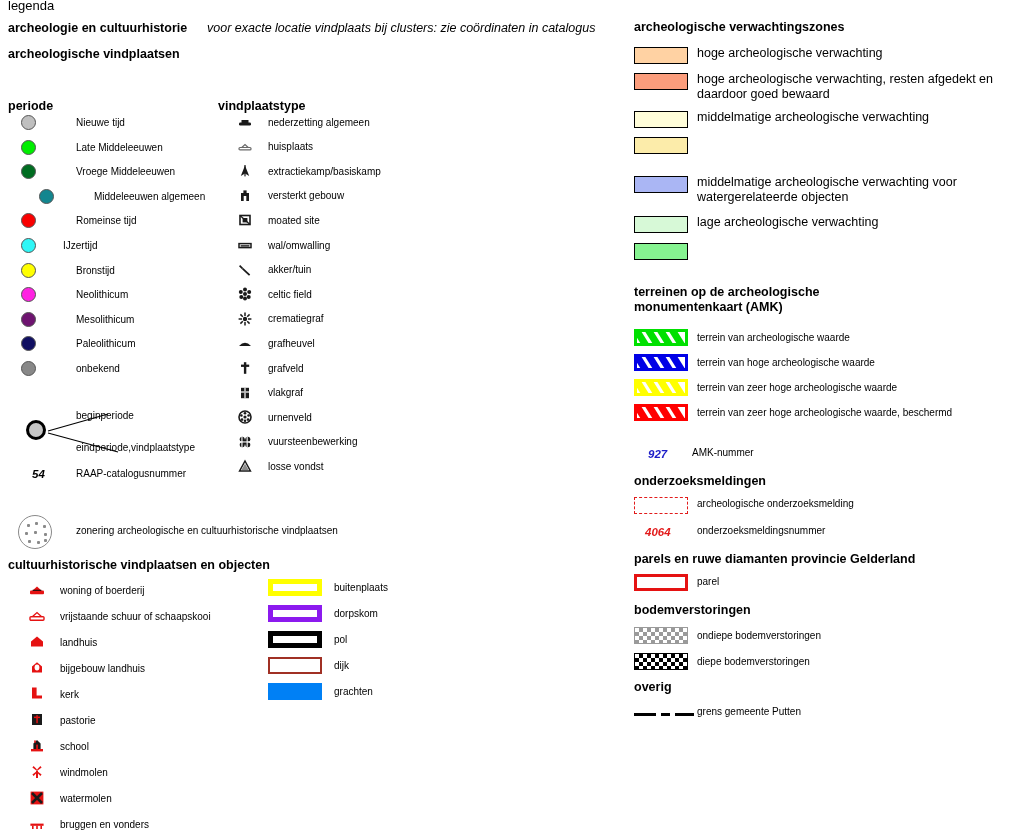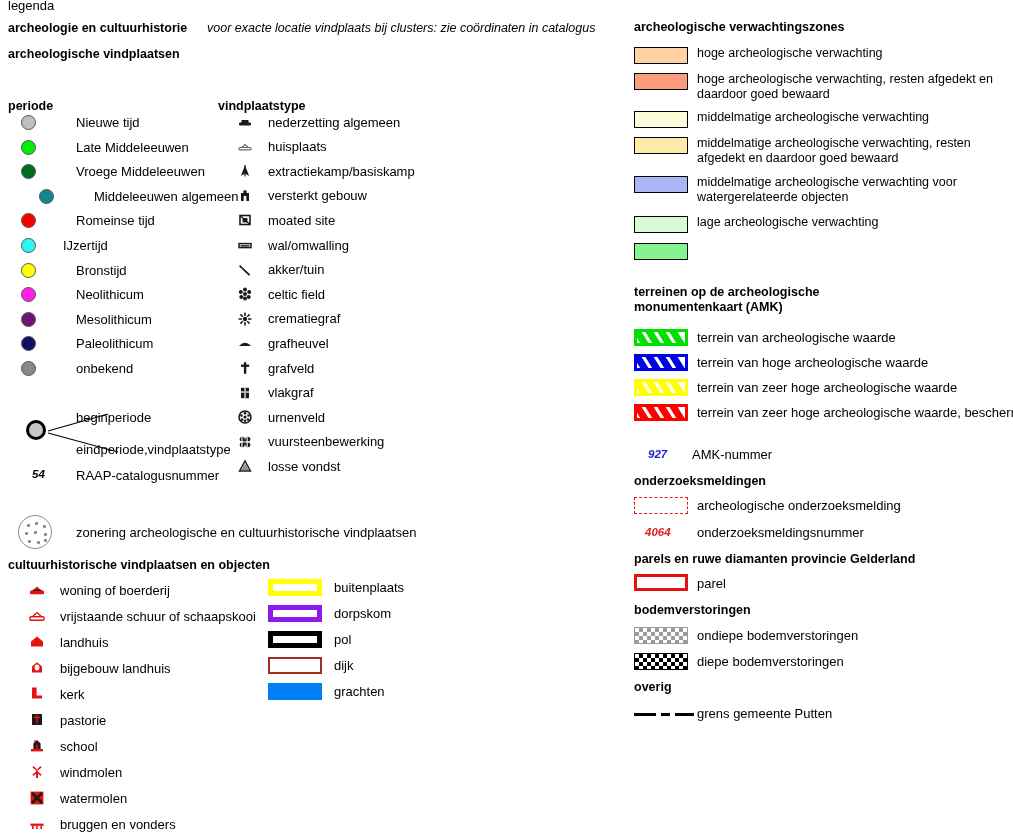--- a/index.html
+++ b/index.html
@@ -6,21 +6,21 @@
   body{
     width:1013px;height:838px;background:#ffffff;
     font-family:"Liberation Sans","DejaVu Sans",sans-serif;
     color:#000;position:relative;overflow:hidden;
     -webkit-font-smoothing:none;
   }
   .abs{position:absolute;}
   .ttl{font-size:13px;}
   .bold{font-weight:bold;font-size:12.5px;}
   .ital{font-style:italic;font-size:12.5px;}
-  .lbl{font-size:13px;white-space:nowrap;}
+  .lbl{font-size:10px;white-space:nowrap;}
   .lbl2{font-size:12.5px;line-height:14.5px;}
   .hdr{font-weight:bold;font-size:12.5px;white-space:nowrap;}
 
   
   .row{position:absolute;display:flex;align-items:center;}
   .sym{width:36px;display:flex;align-items:center;justify-content:center;flex:0 0 36px;}
 
   
   .dot{width:15px;height:15px;border-radius:50%;border:1px solid #555;box-sizing:border-box;}
 
@@ -496,21 +496,20 @@
     <div class="row" style="left:634px;top:110px;align-items:flex-start;">
       <div style="width:63px;flex:0 0 63px;padding-top:1px;">
         <div class="sw" style="background:#fffdd9;"></div>
       </div>
       <div class="lbl2" style="max-width:330px;">middelmatige archeologische verwachting</div>
     </div>
     <div class="row" style="left:634px;top:136px;align-items:flex-start;">
       <div style="width:63px;flex:0 0 63px;padding-top:1px;">
         <div class="sw" style="background:#fcecaa;"></div>
       </div>
-      <div class="lbl2" style="max-width:330px;">middelmatige archeologische verwachting, resten afgedekt en daardoor goed bewaard</div>
     </div>
     <div class="row" style="left:634px;top:175px;align-items:flex-start;">
       <div style="width:63px;flex:0 0 63px;padding-top:1px;">
         <div class="sw" style="background:#aab6f4;"></div>
       </div>
       <div class="lbl2" style="max-width:330px;">middelmatige archeologische verwachting voor watergerelateerde objecten</div>
     </div>
     <div class="row" style="left:634px;top:215px;align-items:flex-start;">
       <div style="width:63px;flex:0 0 63px;padding-top:1px;">
         <div class="sw" style="background:#d7f9d7;"></div>

